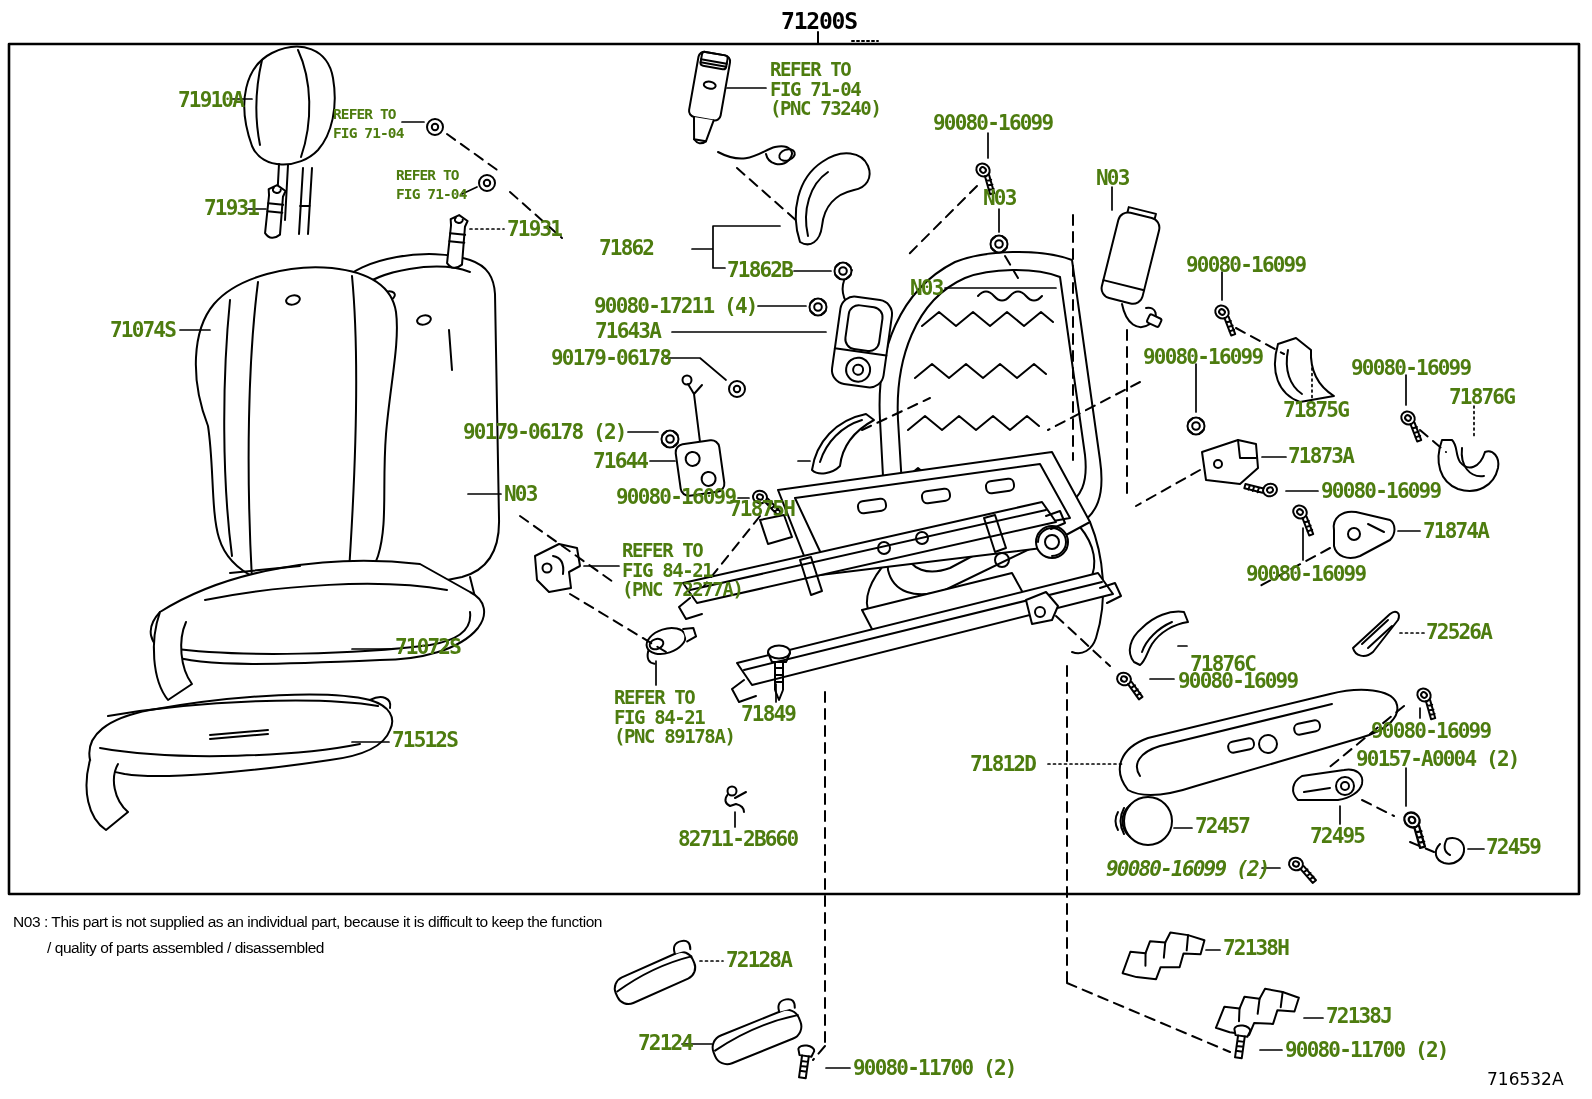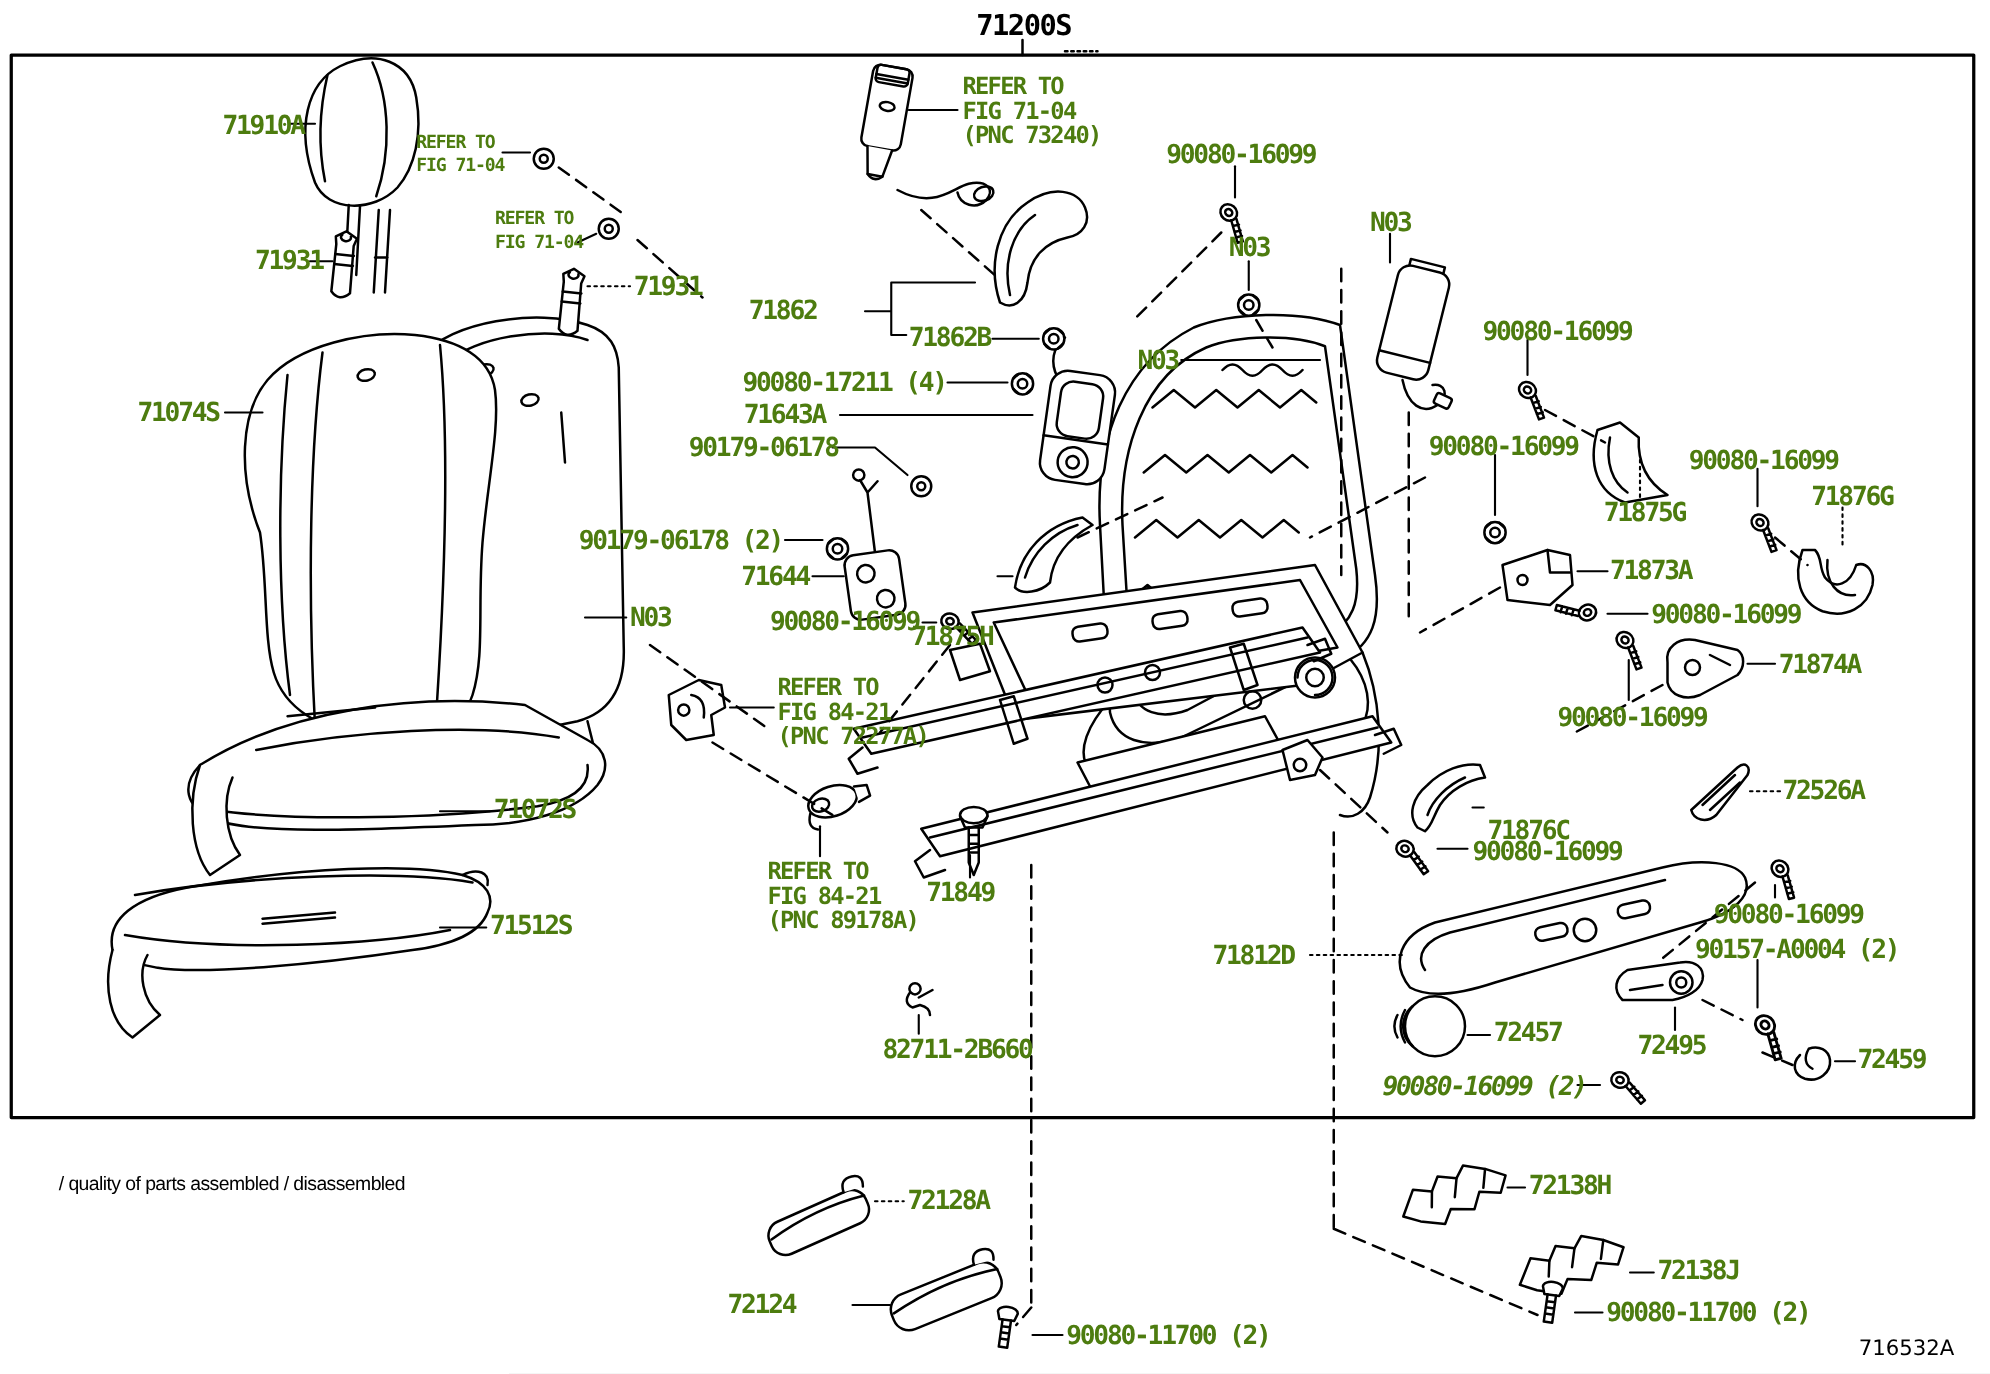--- a/index.html
+++ b/index.html
@@ -30,20 +30,21 @@
   }
   .fn1 { left:13px; top:913px; }
   .fn2 { left:47px; top:939px; }
 </style>
 </head>
 <body>
 
 <div class="canvas">
 
   <div class="title-lbl">71200S</div>
+  <div class="footnote fn1">N03 : This part is not supplied as an individual part, because it is difficult to keep the function</div>
   <div class="footnote fn2">/ quality of parts assembled / disassembled</div>
   <div class="figcode">716532A</div>
 
   <div id="labels-layer">
       <div class="lbl" style="left: 178px; top: 90px;">71910A</div>
       <div class="lbl ref-sm" style="left: 333px; top: 105px;">REFER TO
 FIG 71-04</div>
       <div class="lbl ref-lg" style="left: 770px; top: 60px;">REFER TO
 FIG 71-04
 (PNC 73240)</div>
@@ -84,26 +85,26 @@
       <div class="lbl" style="left: 1486px; top: 837px;">72459</div>
       <div class="lbl" style="left: 1106px; top: 859px; font-style: italic;">90080-16099 (2)</div>
       <div class="lbl" style="left: 504px; top: 484px;">N03</div>
       <div class="lbl ref-lg" style="left: 622px; top: 541px;">REFER TO
 FIG 84-21
 (PNC 72277A)</div>
       <div class="lbl ref-lg" style="left: 614px; top: 688px;">REFER TO
 FIG 84-21
 (PNC 89178A)</div>
       <div class="lbl" style="left: 741px; top: 704px;">71849</div>
-      <div class="lbl" style="left: 706px; top: 829px;">82711-2B660</div>
+      <div class="lbl" style="left: 678px; top: 829px;">82711-2B660</div>
       <div class="lbl" style="left: 110px; top: 320px;">71074S</div>
       <div class="lbl" style="left: 395px; top: 637px;">71072S</div>
       <div class="lbl" style="left: 392px; top: 730px;">71512S</div>
       <div class="lbl" style="left: 726px; top: 950px;">72128A</div>
-      <div class="lbl" style="left: 582px; top: 1033px;">72124</div>
+      <div class="lbl" style="left: 638px; top: 1033px;">72124</div>
       <div class="lbl" style="left: 853px; top: 1058px;">90080-11700 (2)</div>
       <div class="lbl" style="left: 1223px; top: 938px;">72138H</div>
       <div class="lbl" style="left: 1326px; top: 1006px;">72138J</div>
       <div class="lbl" style="left: 1285px; top: 1040px;">90080-11700 (2)</div>
     </div>
 
   <svg class="art" width="1592" height="1099" viewBox="0 0 1592 1099" fill="none" stroke="#000" stroke-width="2" stroke-linecap="round" stroke-linejoin="round">
 
     <defs>
       <g id="g-scr">

